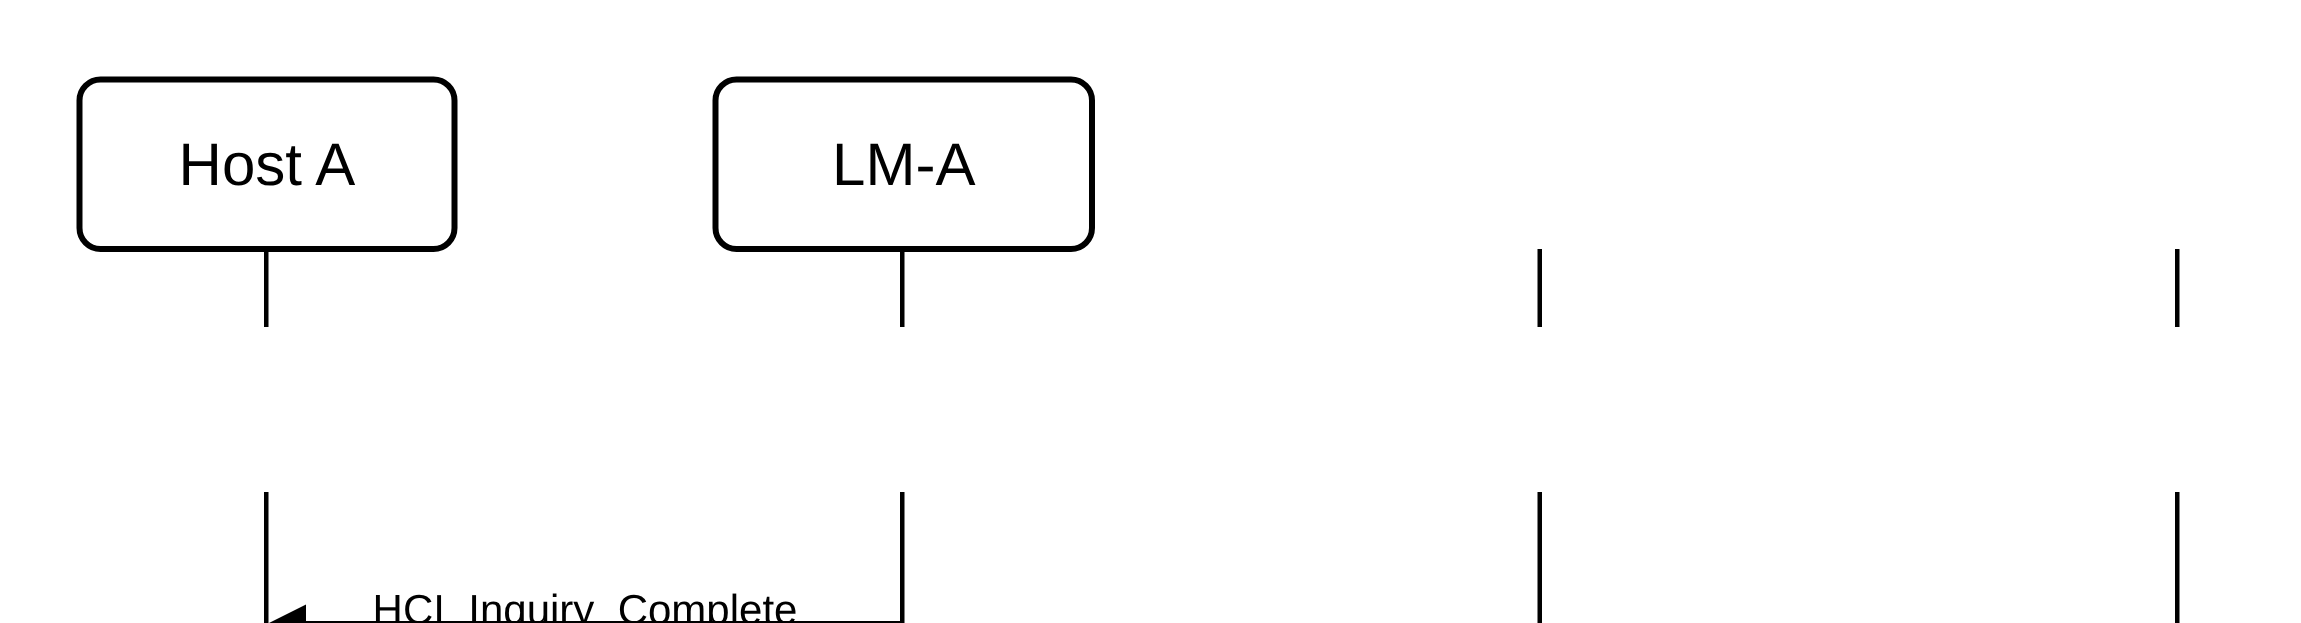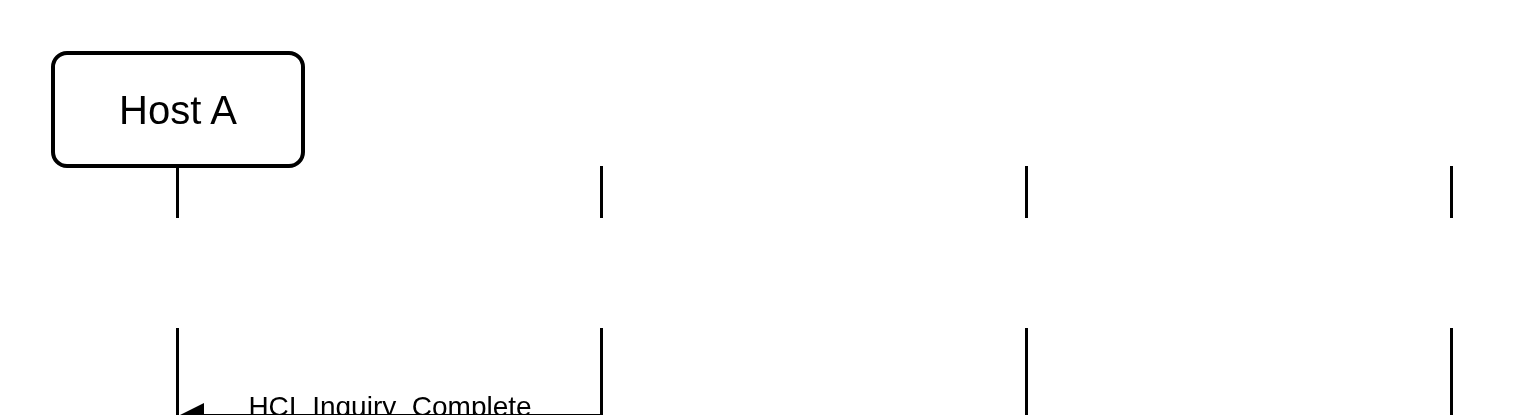--- a/index.html
+++ b/index.html
@@ -119,20 +119,23 @@
   .termbar.b3 { left: 1319px; }
 </style>
 </head>
 <body>
 
 <div class="stage">
 
   <div class="actor a0">
     <span>Host A</span>
   </div>
+  <div class="actor a1">
+    <span>LM-A</span>
+  </div>
 
   <div class="lifeline upper x0"></div>
   <div class="lifeline upper x1"></div>
   <div class="lifeline upper x2"></div>
   <div class="lifeline upper x3"></div>
 
   <div class="lifeline lower x0"></div>
   <div class="lifeline lower x1"></div>
   <div class="lifeline lower x2"></div>
   <div class="lifeline lower x3"></div>

